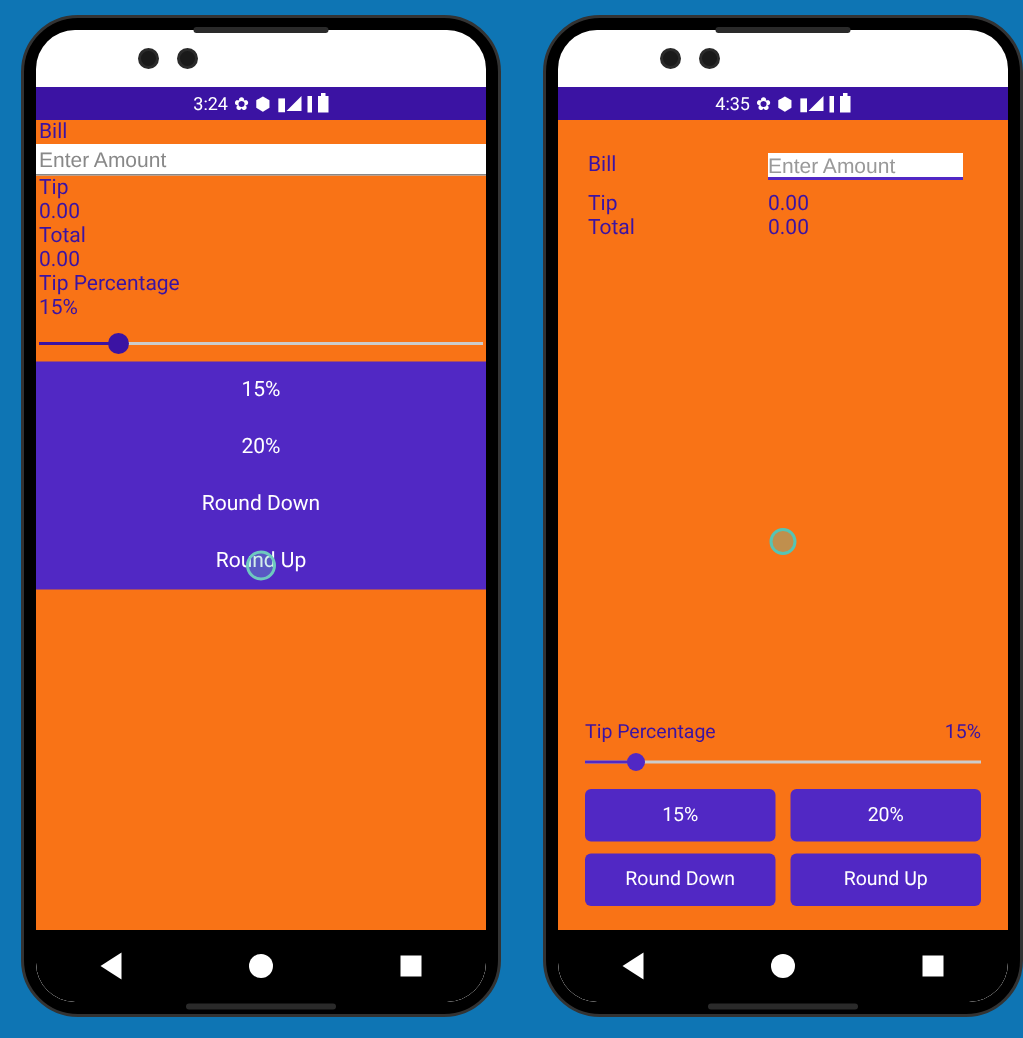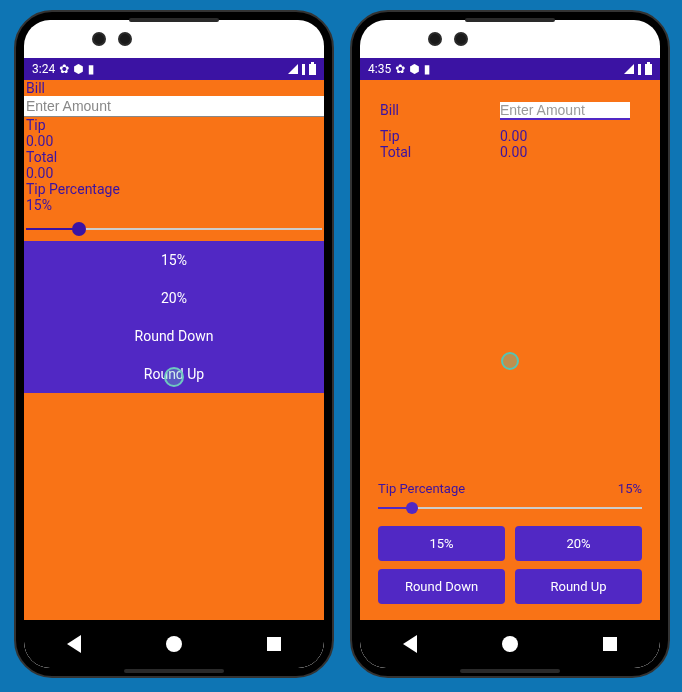--- a/index.html
+++ b/index.html
@@ -14,21 +14,21 @@
     position: absolute;
     width: 320px;
     height: 668px;
     background: #000;
     border-radius: 38px;
     border: 2px solid #333;
     padding: 8px;
     top: 10px;
   }
   .phone.left { left: 14px; }
-  .phone.right { left: 350px; }
+  .phone.right { left: 362px; }
   .screen {
     width: 100%;
     height: 100%;
     background: #fff;
     border-radius: 26px;
     overflow: hidden;
     position: relative;
   }
   .speaker-top {
     position: absolute;
@@ -45,21 +45,21 @@
     display: flex; gap: 12px;
     z-index: 10;
   }
   .cam { width: 14px; height:14px; border:2px solid #2a2a2a; border-radius:50%; background:#1a1a1a; }
   .statusbar {
     height: 22px;
     background: #3b13a3;
     color: #fff;
     display: flex;
     align-items: center;
-    justify-content: space-between;
+    justify-content: center;
     padding: 0 8px;
     font-size: 12px;
     margin-top: 38px;
   }
   .status-icons { display:flex; align-items:center; gap:4px; }
   .content {
     position: absolute;
     top: 60px; bottom: 48px; left:0; right:0;
     background: #f97316;
     overflow: hidden;

